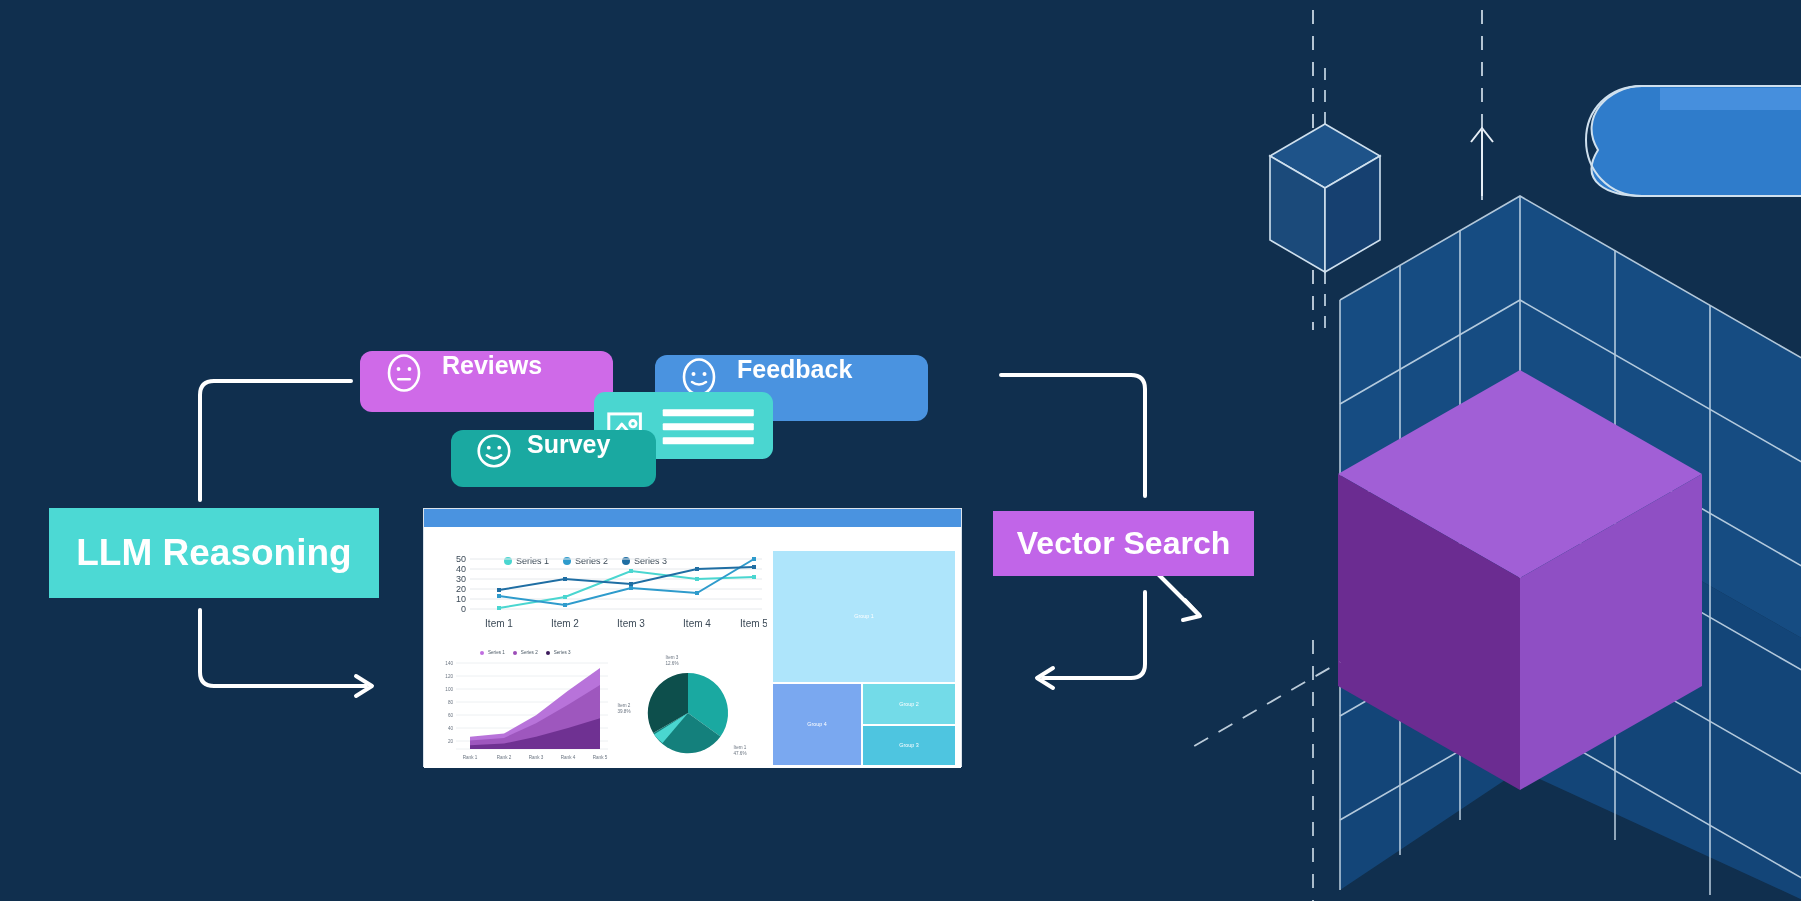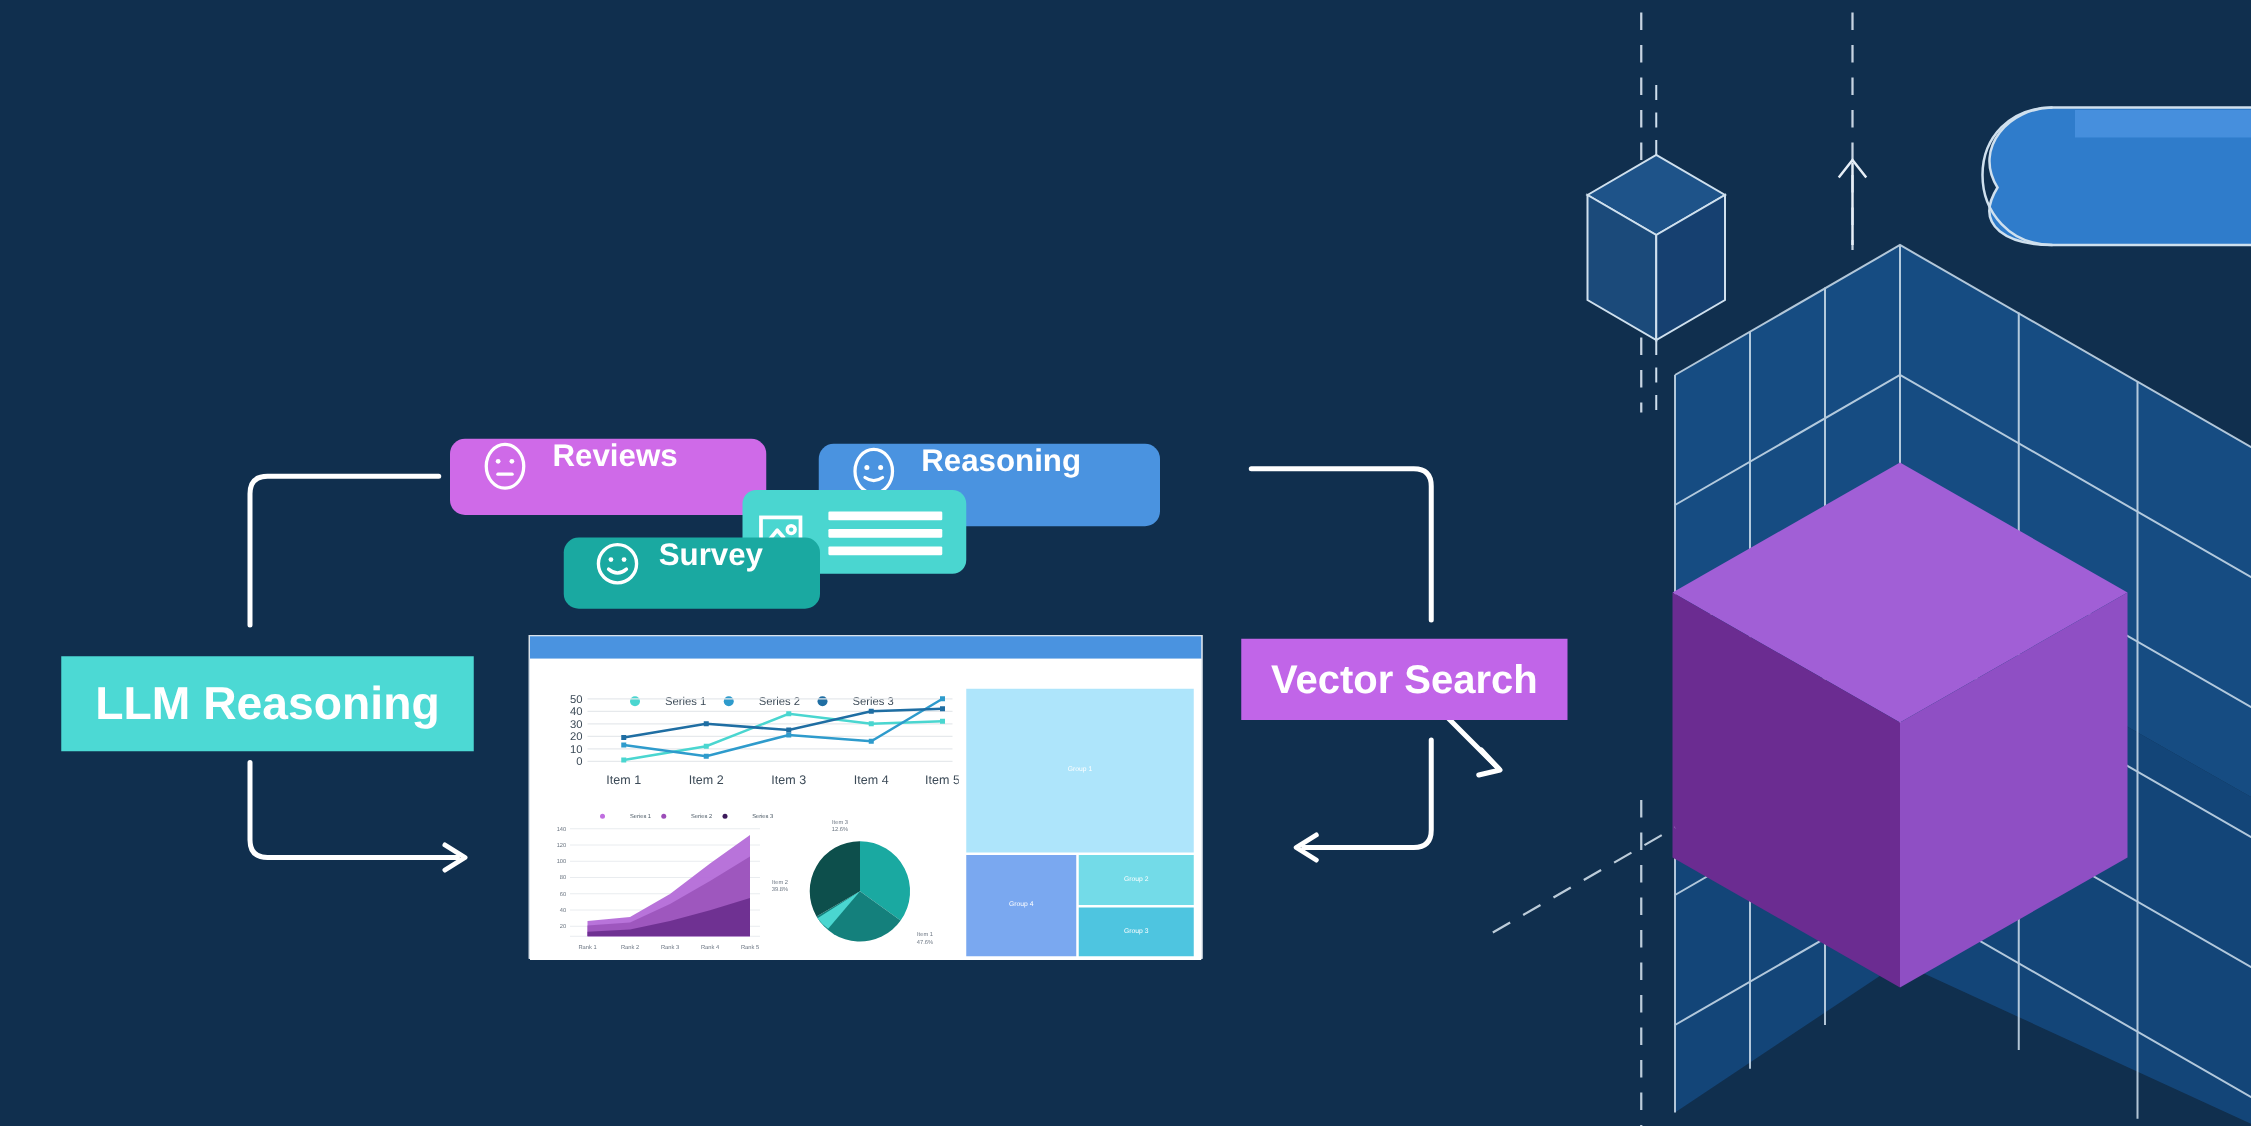--- a/index.html
+++ b/index.html
@@ -33,21 +33,21 @@
 
   
   #bracket-left, #bracket-right { left: 0; top: 0; width: 1801px; height: 901px; }
 
   
   .tag-label {
     display: flex; align-items: center; justify-content: center;
     color: #ffffff; font-weight: bold; white-space: nowrap;
   }
   #label-llm {
-    left: 49px; top: 525px; width: 330px; height: 76px;
+    left: 49px; top: 508px; width: 330px; height: 90px;
     background: #4cd9d4; font-size: 37px;
   }
   #label-vector {
     left: 993px; top: 511px; width: 261px; height: 65px;
     background: #c165e8; font-size: 32px;
   }
 
   
   .chip {
     display: flex; 
@@ -83,21 +83,21 @@
   #dash-titlebar { height: 18px; background: #4a93e0; width: 100%; }
   #dash-body { position: relative; width: 100%; height: 241px; background:#fff; padding: 0; }
 
   
   #line-chart { position:absolute; left: 8px; top: 22px; width: 335px; height: 90px; }
   #line-legend {
     position: absolute; left: 80px; top: 29px;
     display: flex; gap: 14px; align-items: center;
     font-size: 9px; color: #3c4a57;
   }
-  .lg-item { display: flex; align-items: center; gap: 20px; }
+  .lg-item { display: flex; align-items: center; gap: 4px; }
   .lg-dot { width: 8px; height: 8px; border-radius: 50%; display:inline-block; }
 
   
   #area-chart { position: absolute; left: 8px; top: 118px; width: 180px; height: 120px; }
   #area-legend {
     position: absolute; left: 56px; top: 123px;
     display: flex; gap: 8px; align-items:center;
     font-size: 4.6px; color: #4a5864;
   }
   .lg-dot-s { width: 4px; height: 4px; border-radius: 50%; display:inline-block; }
@@ -224,21 +224,21 @@
     <span class="chip-label">Reviews</span>
   </div>
 
   <div class="abs chip" id="chip-feedback">
     <svg width="44" height="44" viewBox="0 0 44 44">
       <ellipse cx="22" cy="22" rx="15" ry="17.5" fill="none" stroke="#fff" stroke-width="2.6"></ellipse>
       <circle cx="16.5" cy="19" r="2" fill="#fff"></circle>
       <circle cx="27.5" cy="19" r="2" fill="#fff"></circle>
       <path d="M15,27 Q22,32 29,27" fill="none" stroke="#fff" stroke-width="2.6" stroke-linecap="round"></path>
     </svg>
-    <span class="chip-label">Reasoning</span>
+    <span class="chip-label">Feedback</span>
   </div>
 
   <div class="abs" id="chip-card">
     <svg width="46" height="40" viewBox="0 0 46 40">
       <rect x="3" y="7" width="34" height="26" fill="none" stroke="#fff" stroke-width="3.2"></rect>
       <path d="M8,29 L17,18 L23,25" fill="none" stroke="#fff" stroke-width="3.2" stroke-linejoin="round"></path>
       <circle cx="29" cy="17.5" r="3.4" fill="none" stroke="#fff" stroke-width="3"></circle>
     </svg>
     <svg width="110" height="48" viewBox="0 0 110 48">
       <rect x="4" y="6" width="98" height="7.5" rx="1" fill="#fff"></rect>

